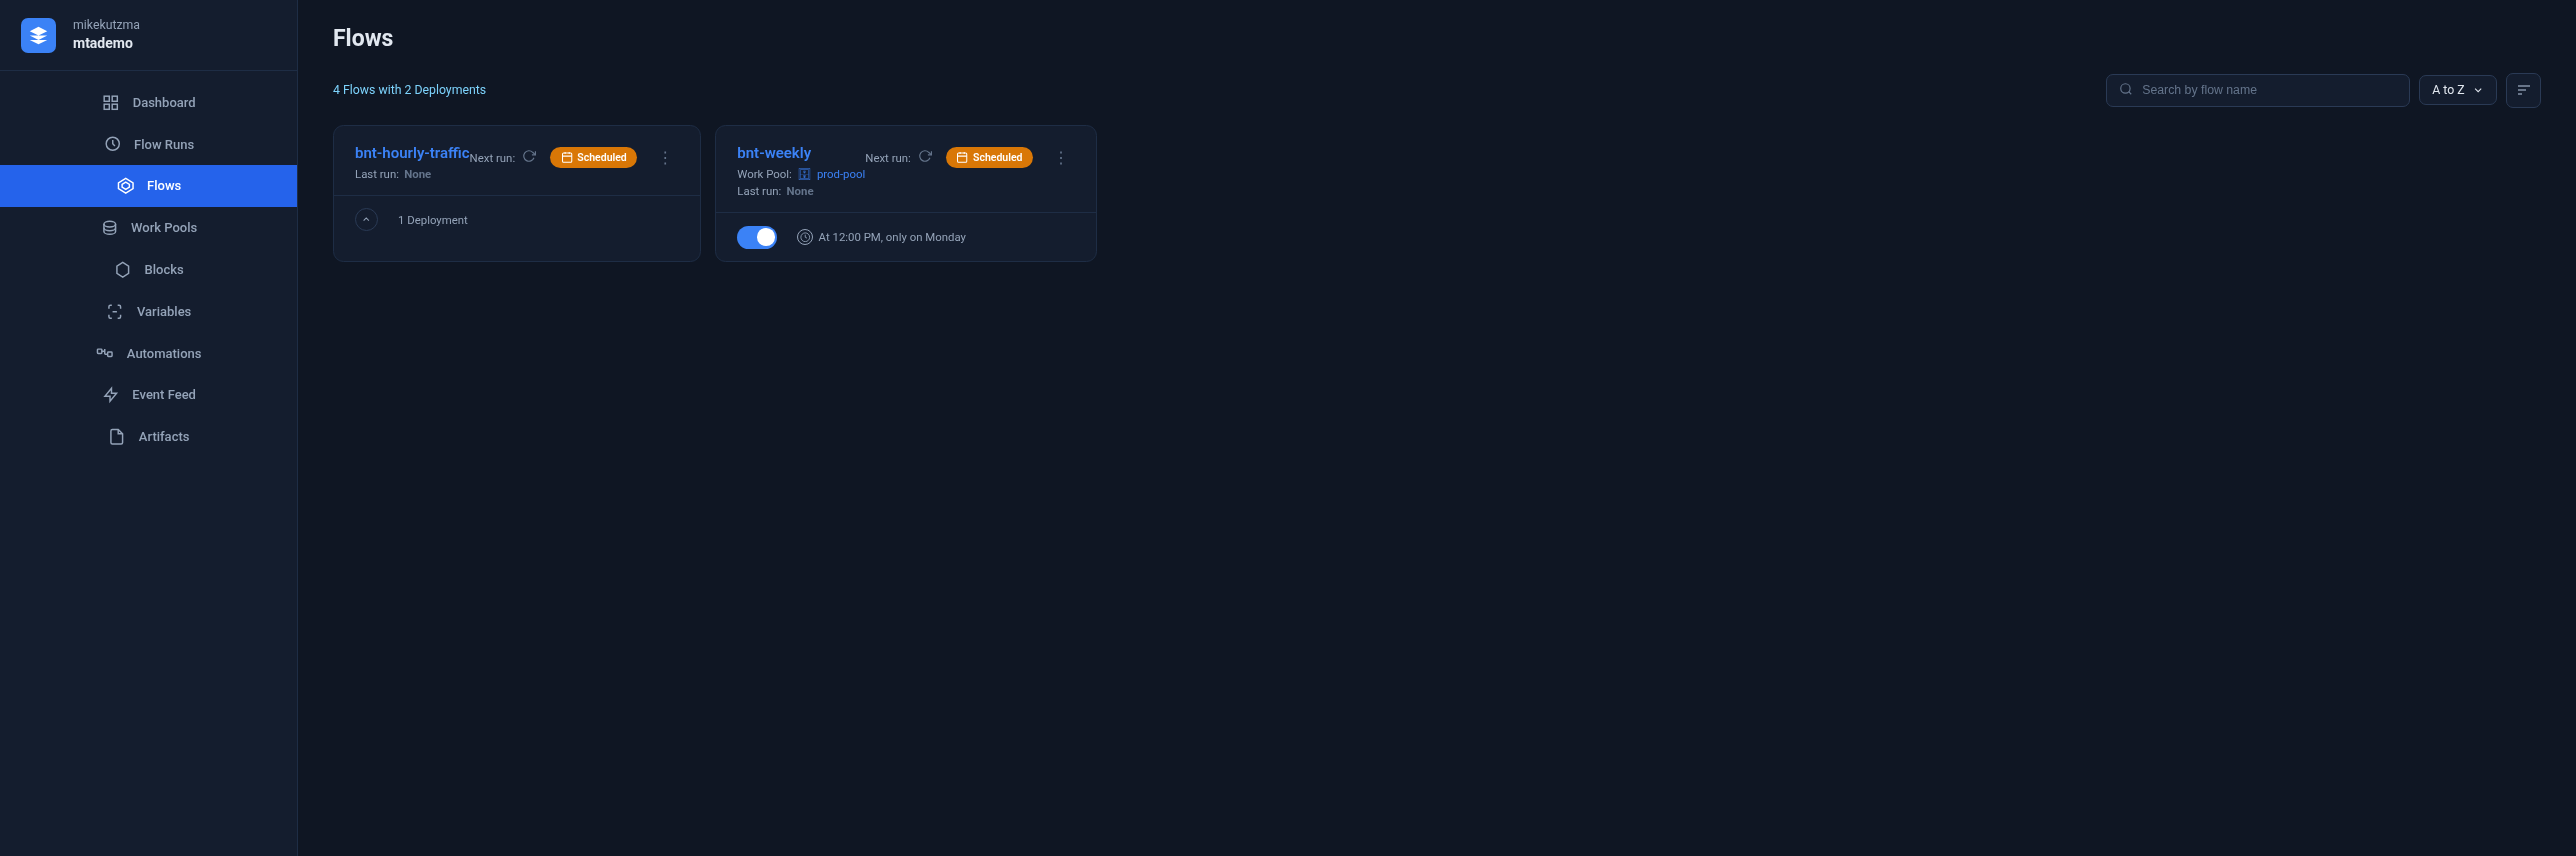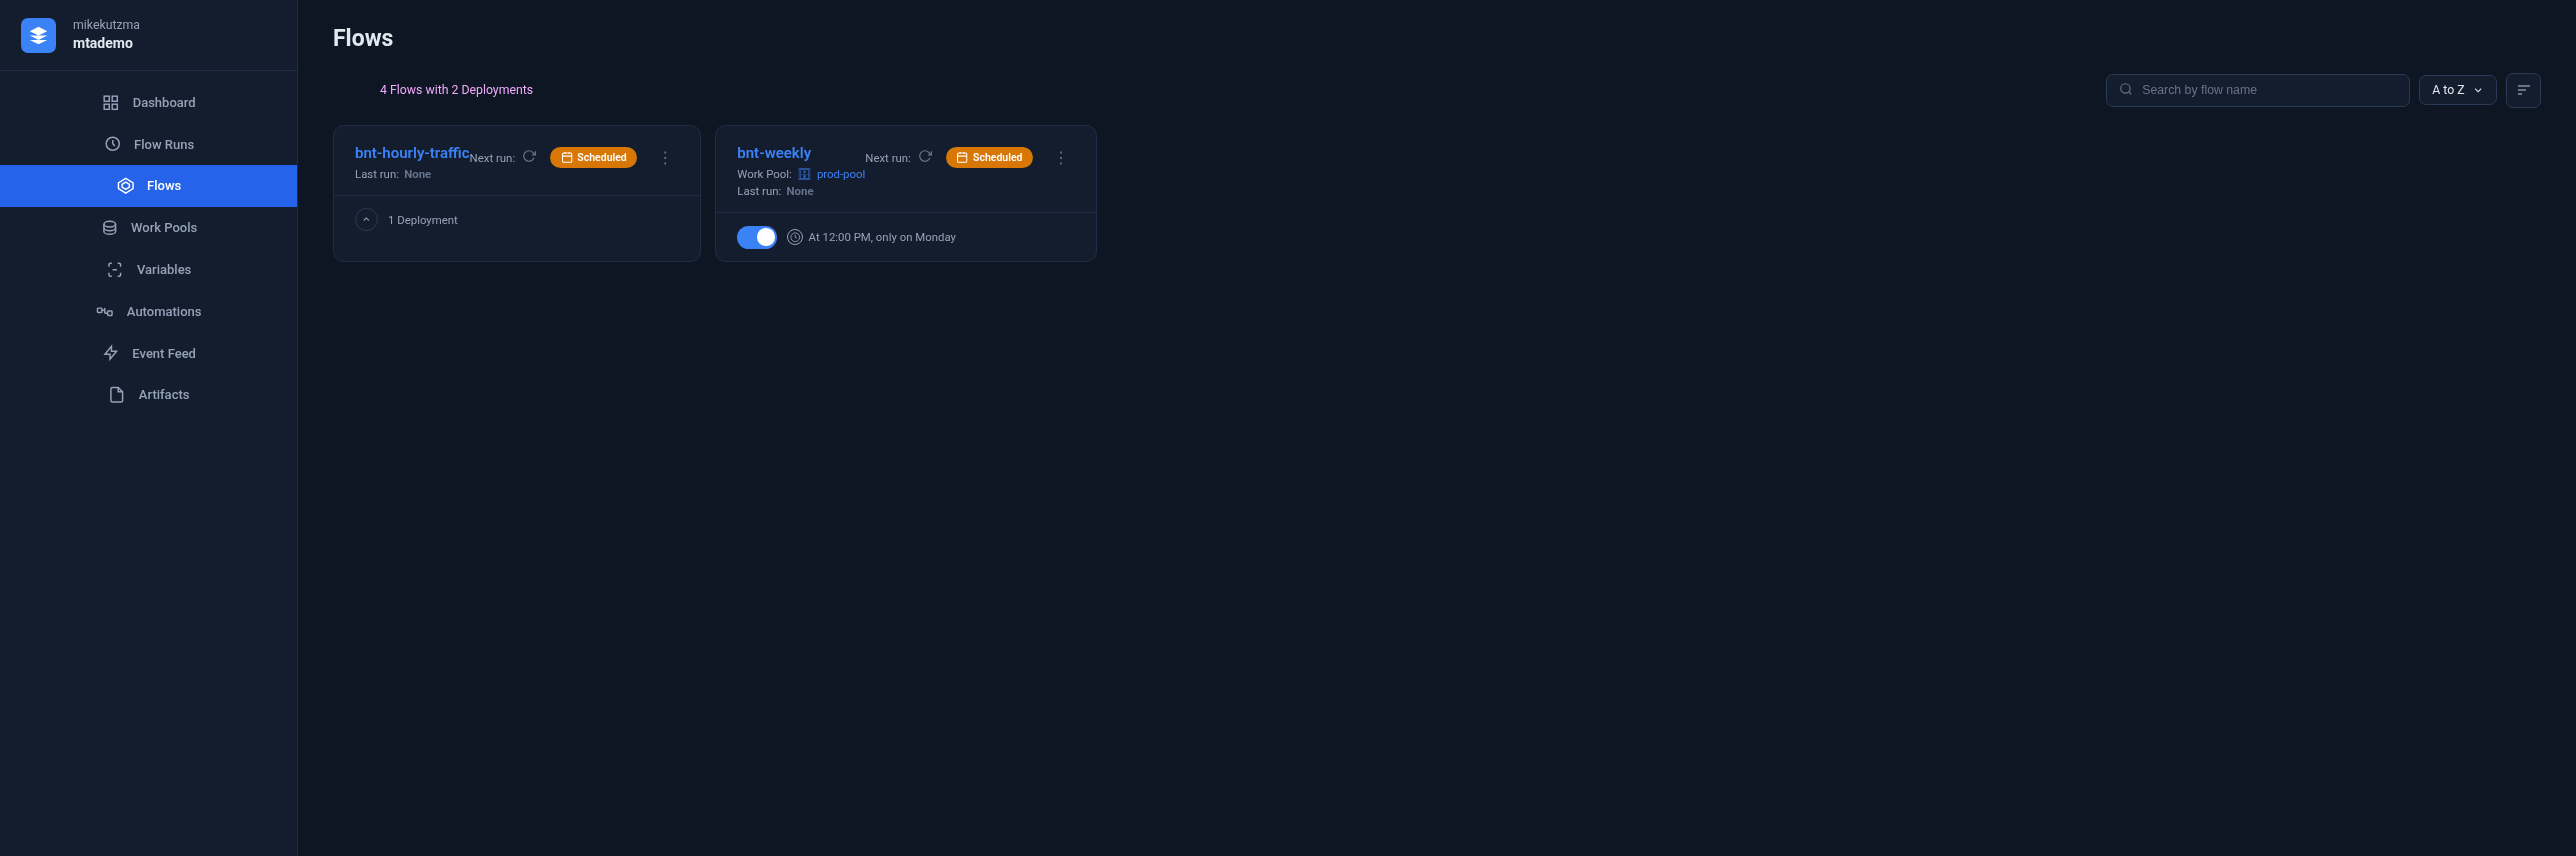--- a/index.html
+++ b/index.html
@@ -126,22 +126,21 @@
     
     .toolbar {
       padding: 7px 35px 17.5px;
       display: flex;
       align-items: center;
       justify-content: space-between;
     }
 
     .flows-summary {
       font-size: 12.3px;
-      color: #f0abfc;
-      margin-left: 47px;
+      color: #7dd3fc;
     }
 
     .toolbar-right {
       display: flex;
       align-items: center;
       gap: 8.8px;
     }
 
     .search-box {
       display: flex;
@@ -295,21 +294,21 @@
       font-size: 16px;
       line-height: 1;
     }
 
     
     .deployment-row {
       border-top: 0.9px solid #1e2d45;
       padding: 12.3px 21px;
       display: flex;
       align-items: center;
-      gap: 10px;
+      gap: 20px;
       font-size: 11.4px;
       color: #94a3b8;
     }
 
     .chevron-btn {
       width: 23px;
       height: 23px;
       border-radius: 50%;
       border: 0.9px solid #2a3a55;
       background: transparent;
@@ -418,20 +417,28 @@
       <span class="nav-icon">
         <svg viewBox="0 0 24 24" fill="none" stroke="currentColor" stroke-width="2">
           <ellipse cx="12" cy="7" rx="8" ry="4"></ellipse>
           <path d="M4 7v5c0 2.2 3.6 4 8 4s8-1.8 8-4V7"></path>
           <path d="M4 12v5c0 2.2 3.6 4 8 4s8-1.8 8-4v-5"></path>
         </svg>
       </span>
       <span>Work Pools</span>
     </div>
 
+    <div class="nav-item">
+      <span class="nav-icon">
+        <svg viewBox="0 0 24 24" fill="none" stroke="currentColor" stroke-width="2">
+          <path d="M12 2l8 5v10l-8 5-8-5V7z"></path>
+        </svg>
+      </span>
+      <span>Blocks</span>
+    </div>
 
     <div class="nav-item">
       <span class="nav-icon">
         <svg viewBox="0 0 24 24" fill="none" stroke="currentColor" stroke-width="2">
           <path d="M8 3H6a2 2 0 00-2 2v3m0 8v3a2 2 0 002 2h2"></path>
           <path d="M16 3h2a2 2 0 012 2v3m0 8v3a2 2 0 01-2 2h-2"></path>
           <path d="M9 12h6"></path>
         </svg>
       </span>
       <span>Variables</span>

